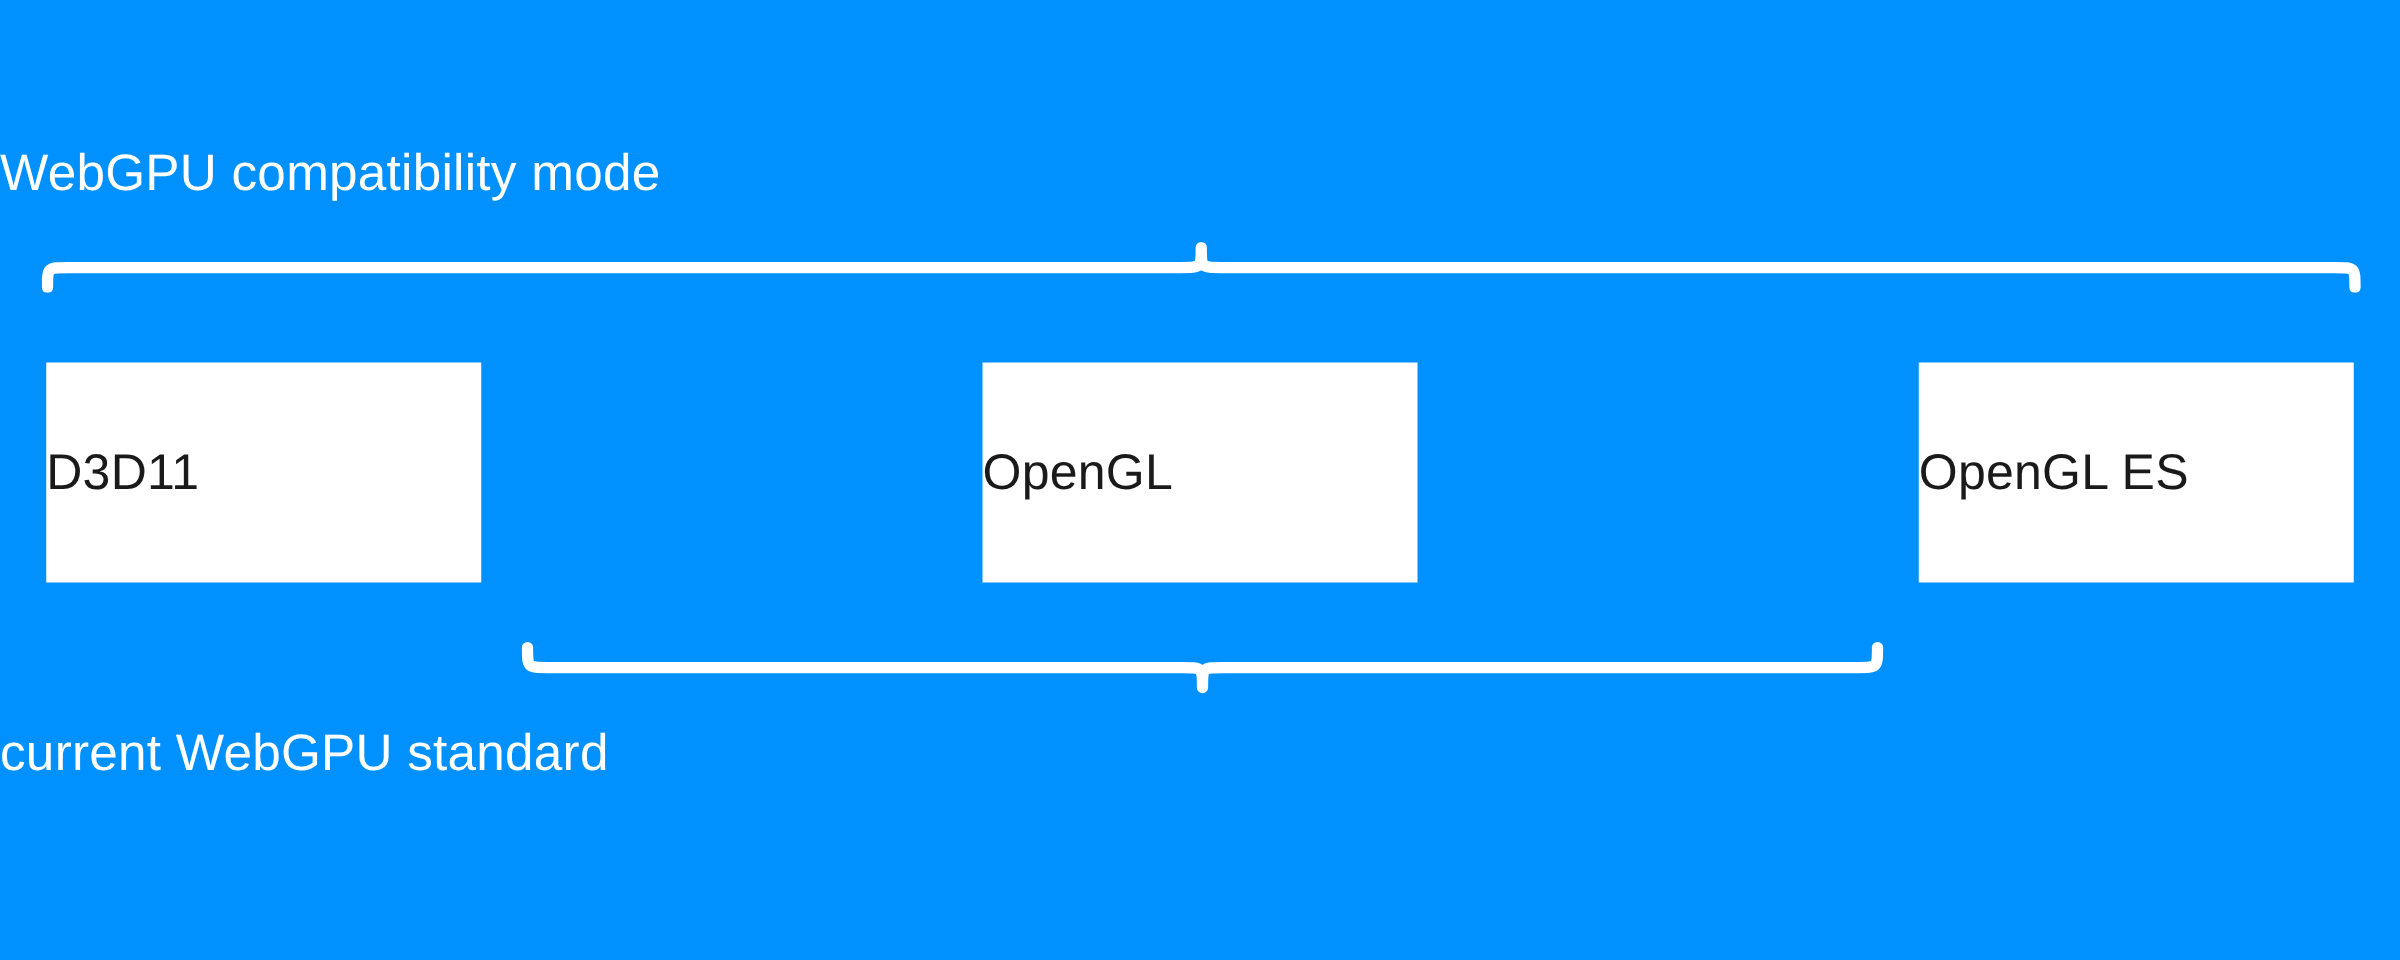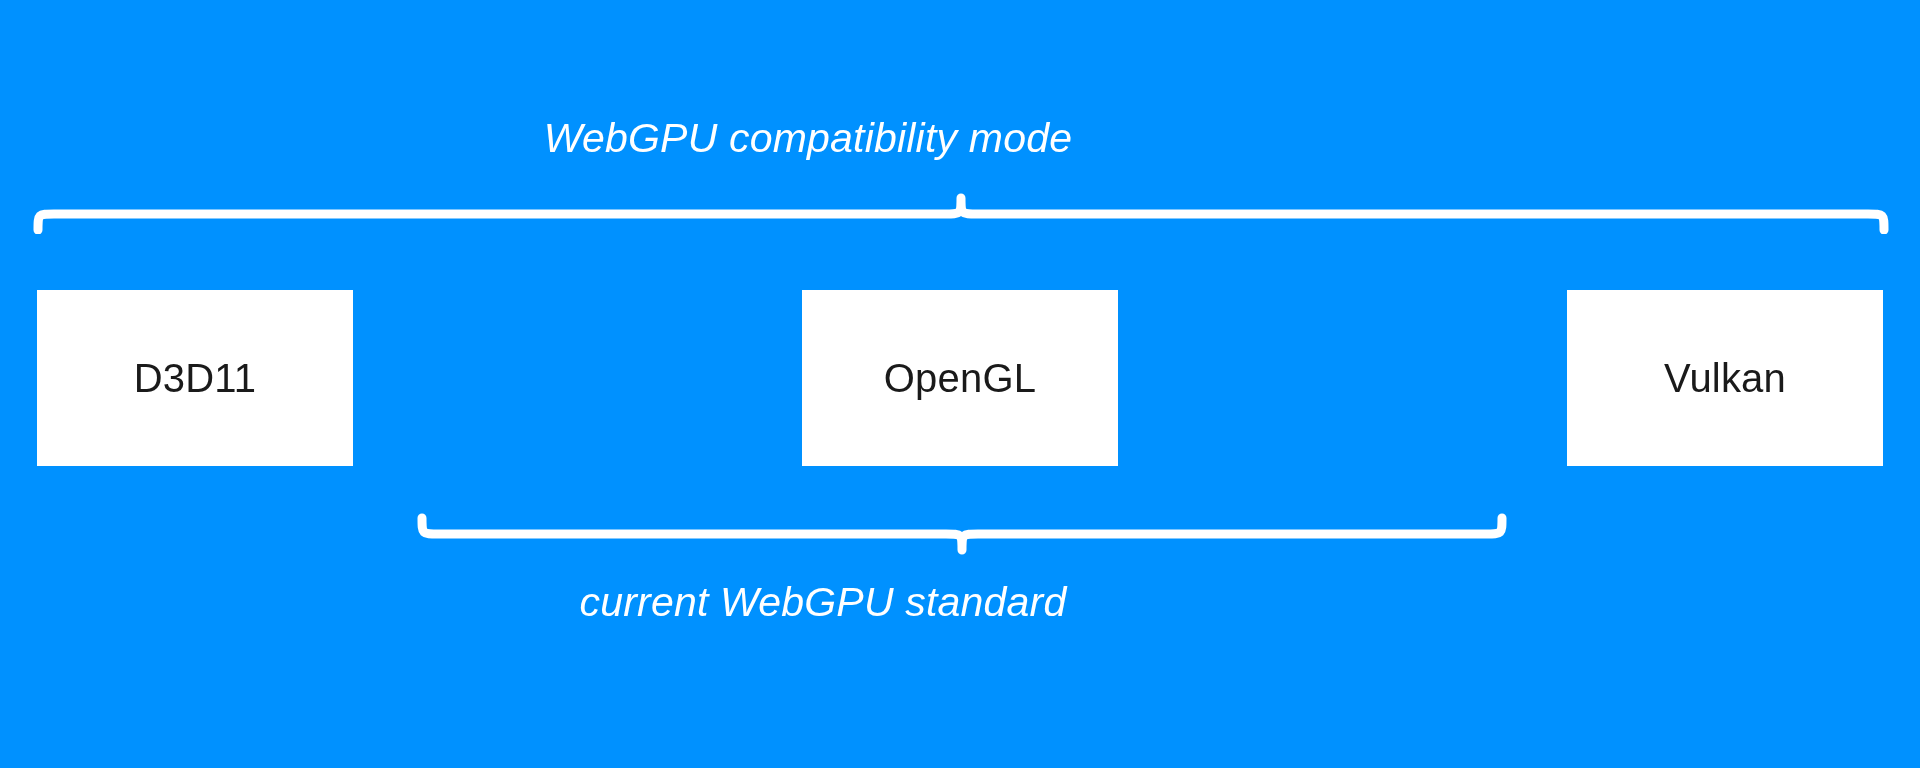--- a/index.html
+++ b/index.html
@@ -21,35 +21,32 @@
   }
 
   
   .label {
     position: absolute;
     color: #ffffff;
     font-family: "Liberation Sans", sans-serif;
     font-weight: 400;
     white-space: nowrap;
     letter-spacing: 0.2px;
-    text-align: center;
     left: 0;
     width: 1616px;
-    font-style: italic;
   }
   #top-label {
     top: 114px;
     font-size: 41px;
     line-height: 48px;
   }
   #bottom-label {
     top: 578px;
     font-size: 41px;
     line-height: 48px;
-    padding-left: 15px;
   }
 
   
   .brace-svg {
     position: absolute;
     pointer-events: none;
   }
   #top-brace {
     left: 30px;
     top: 178px;
@@ -70,25 +67,25 @@
     top: 290px;
     width: 1846px;
     height: 176px;
     display: flex;
     flex-direction: row;
     align-items: stretch;
     justify-content: space-between;
   }
   .box {
     background: #ffffff;
-    width: 316px;
+    width: 348px;
     height: 176px;
     display: flex;
     align-items: center;
-    justify-content: center;
+    justify-content: flex-start;
     box-sizing: border-box;
   }
   .box-label {
     color: #1a1a1a;
     font-family: "Liberation Sans", sans-serif;
     font-size: 40px;
     font-weight: 400;
     line-height: 48px;
     white-space: nowrap;
     letter-spacing: 0.2px;
@@ -112,21 +109,21 @@
   </svg>
 
   <div id="boxes">
     <div class="box">
       <span class="box-label">D3D11</span>
     </div>
     <div class="box">
       <span class="box-label">OpenGL</span>
     </div>
     <div class="box">
-      <span class="box-label">Vulkan</span>
+      <span class="box-label">OpenGL ES</span>
     </div>
   </div>
 
   <svg class="brace-svg" id="bottom-brace" viewBox="0 0 1096 56" preserveAspectRatio="none">
     <path d="M 8,6
              C 8,22 8,22 24,22
              L 532,22
              C 548,22 548,22 548,38
              C 548,22 548,22 564,22
              L 1072,22

